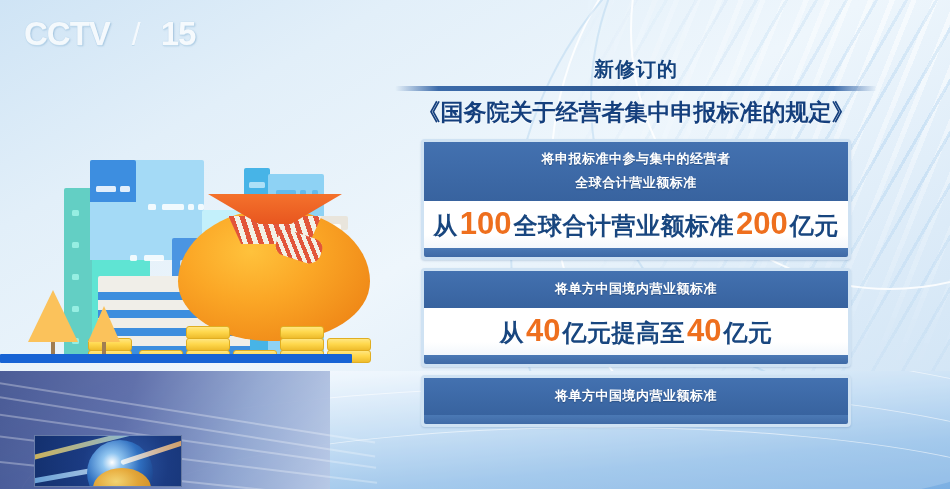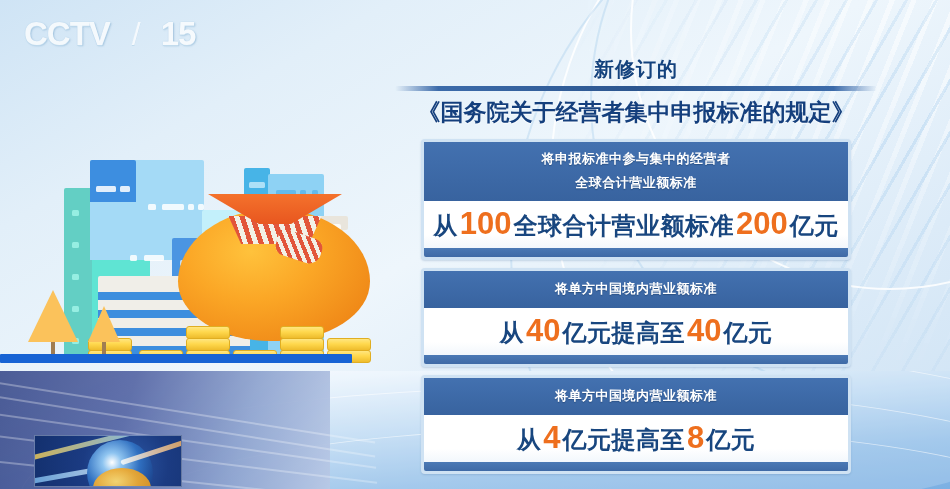--- a/index.html
+++ b/index.html
@@ -428,19 +428,18 @@
           <div class="card-head">
             <div>将单方中国境内营业额标准</div>
           </div>
           <div class="card-body"><span class="cb-txt">从</span><span class="cb-num">40</span><span class="cb-txt">亿元提高至</span><span class="cb-num">40</span><span class="cb-txt">亿元</span></div>
           <div class="card-foot"></div>
         </div>
         <div class="card">
           <div class="card-head">
             <div>将单方中国境内营业额标准</div>
           </div>
-          <div class="card-body"><span class="cb-txt">从</span><span class="cb-num">4</span><span class="cb-txt">亿元提高至</span><span class="cb-num">8</span><span class="cb-txt">亿元</span></div>
           <div class="card-foot"></div>
         </div>
       </div>
   </div>
 
 </div>
 
 </body></html>

